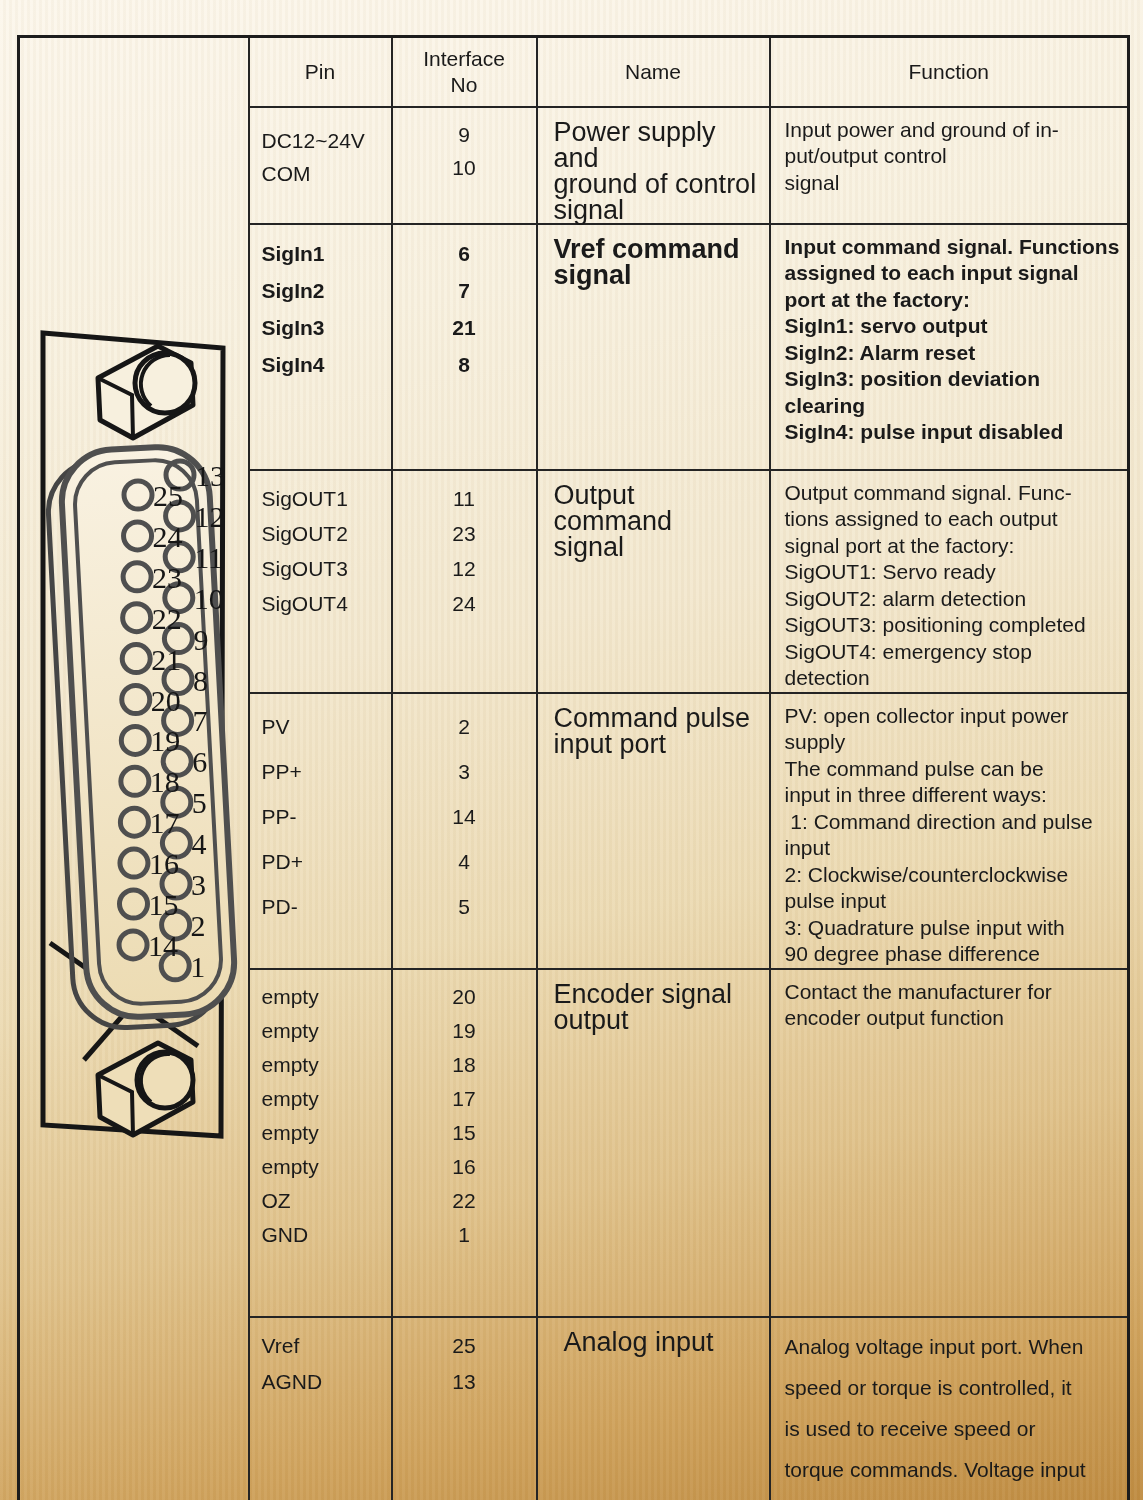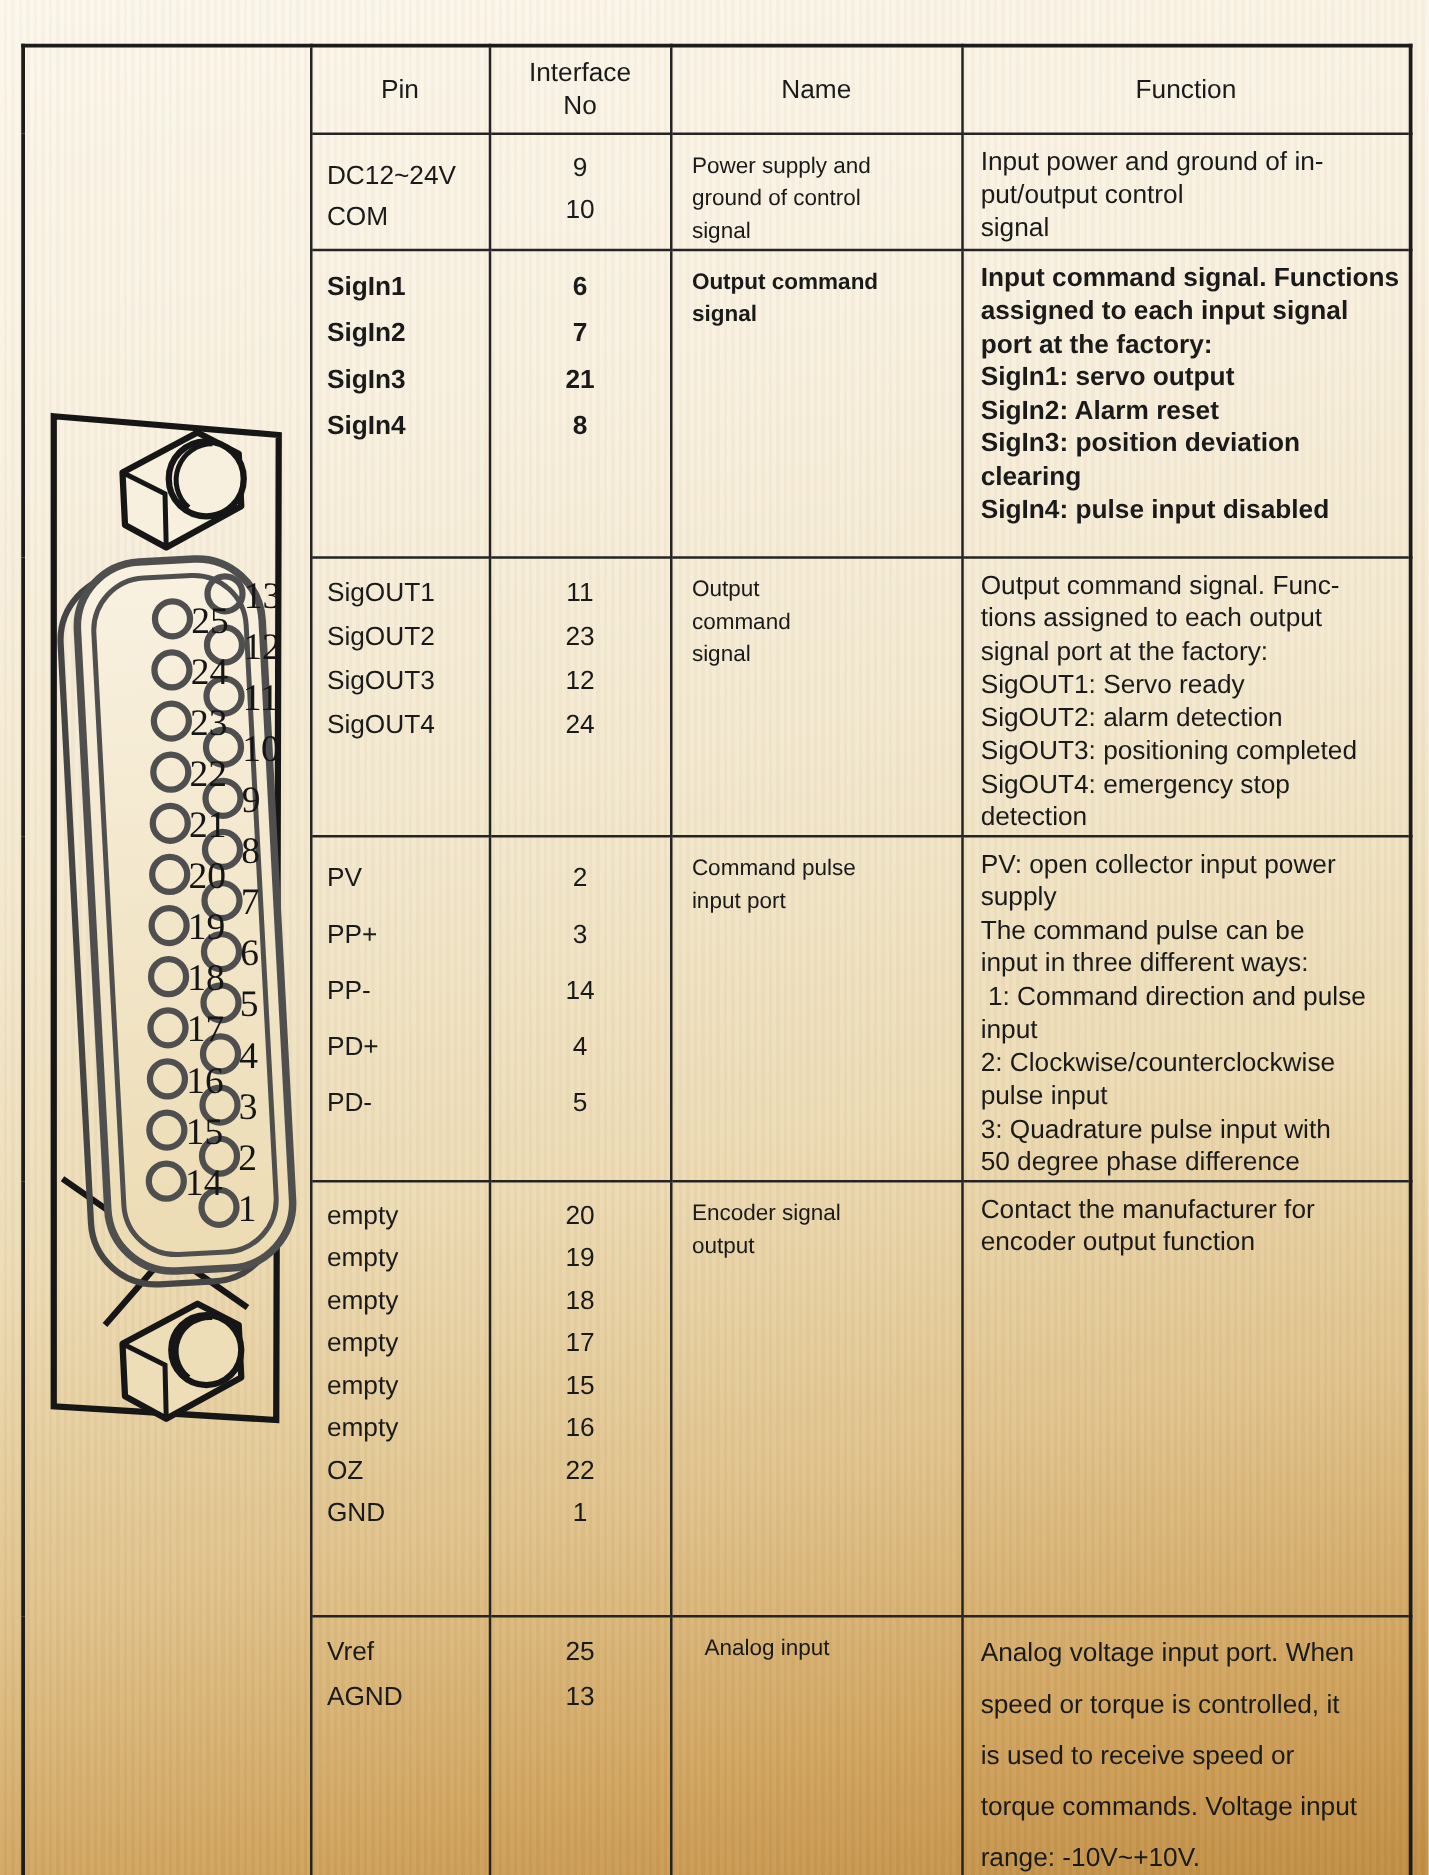--- a/index.html
+++ b/index.html
@@ -37,21 +37,21 @@
     font-size:21px;line-height:26px;
     text-align:center;vertical-align:middle;
     white-space:pre-line;
     padding:0;
   }
   .connector-cell{vertical-align:top;padding:0;overflow:hidden;}
   .connector-svg{display:block;}
   .cell{vertical-align:top;}
   .pin-cell{padding:10px 4px 0 12px;font-size:21px;}
   .no-cell{padding:10px 0 0 0;font-size:21px;text-align:center;}
-  .name-cell{padding:11px 4px 0 16px;font-size:18px;line-height:26px;white-space:pre-wrap;}
+  .name-cell{padding:11px 4px 0 16px;font-size:27px;line-height:26px;white-space:pre-wrap;}
   .func-cell{padding:9px 4px 0 14px;font-size:21px;line-height:26.5px;white-space:pre-wrap;margin-left:35px;}
   
   .row-0{height:93px;}  .row-0 .list div{line-height:33px;}
   .row-1{height:246px;font-weight:bold;} .row-1 .list div{line-height:37px;}
   .row-2{height:202px;} .row-2 .list div{line-height:35px;}
   .row-3{height:276px;} .row-3 .list div{line-height:45px;}
   .row-4{height:348px;} .row-4 .list div{line-height:34px;}
   .row-5{height:270px;padding-left:32px;} .row-5 .list div{line-height:36px;}
   .row-0 .pin-cell{padding-top:16px;}
   .row-5 .name-cell{padding-left:26px;}
@@ -187,21 +187,21 @@
             <div>SigIn2</div>
             <div>SigIn3</div>
             <div>SigIn4</div>
           </td>
           <td class="cell no-cell list">
             <div>6</div>
             <div>7</div>
             <div>21</div>
             <div>8</div>
           </td>
-          <td class="cell name-cell">Output command
+          <td class="cell name-cell">Vref command
 signal</td>
           <td class="cell func-cell">Input command signal. Functions
 assigned to each input signal
 port at the factory:
 SigIn1: servo output
 SigIn2: Alarm reset
 SigIn3: position deviation
 clearing
 SigIn4: pulse input disabled</td>
         </tr>
@@ -249,21 +249,21 @@
 input port</td>
           <td class="cell func-cell">PV: open collector input power
 supply
 The command pulse can be
 input in three different ways:
  1: Command direction and pulse
 input
 2: Clockwise/counterclockwise
 pulse input
 3: Quadrature pulse input with
-50 degree phase difference</td>
+90 degree phase difference</td>
         </tr>
         <tr class="data-row row-4">
           <td class="cell pin-cell list">
             <div>empty</div>
             <div>empty</div>
             <div>empty</div>
             <div>empty</div>
             <div>empty</div>
             <div>empty</div>
             <div>OZ</div>

